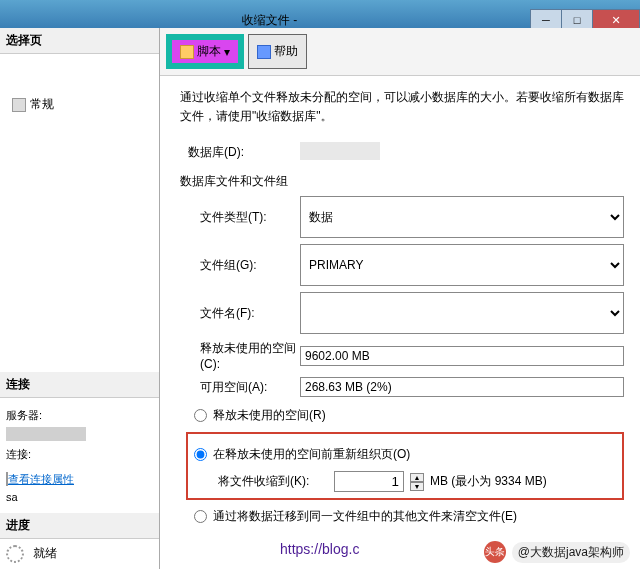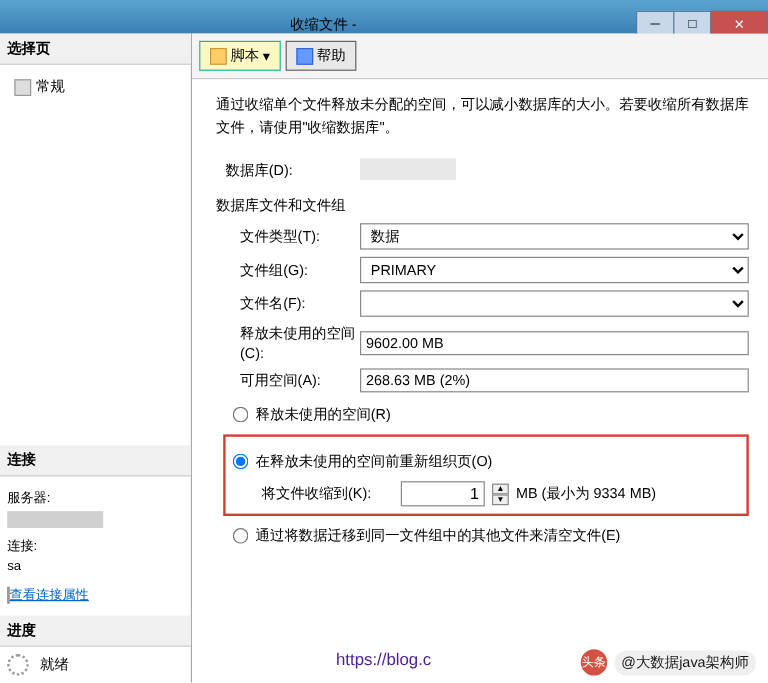--- a/index.html
+++ b/index.html
@@ -5,44 +5,44 @@
 * { box-sizing: border-box; margin: 0; padding: 0; }
 body { font-family: "Microsoft YaHei", SimSun, sans-serif; font-size: 12px; background: #fff; width: 640px; height: 569px; overflow: hidden; position: relative; }
 .titlebar { background: linear-gradient(#5ba4cf, #3a7fb5); height: 28px; display: flex; align-items: center; justify-content: space-between; color: #000; padding: 12px 0 0 8px; }
 .titlebar-title { flex: 1; text-align: center; color: #000; }
 .win-controls { display: flex; }
 .win-btn { width: 32px; height: 22px; background: #c8d8e8; border: 1px solid #5a7a9a; display: flex; align-items: center; justify-content: center; font-size: 11px; margin-left: -1px; }
 .win-btn.close { background: #c75050; color: #fff; width: 48px; }
 .content { display: flex; height: 541px; }
 .left-panel { width: 160px; border-right: 1px solid #aaa; display: flex; flex-direction: column; }
 .panel-header { background: #f0f0f0; padding: 4px 6px; font-weight: bold; border-bottom: 1px solid #ccc; }
-.panel-body { padding: 8px; flex: 0 0 auto; }
+.panel-body { padding: 8px; flex: 0 0 auto; margin-top: 32px; }
 .tree-item { display: flex; align-items: center; gap: 4px; padding: 2px 4px; }
 .tree-icon { width: 14px; height: 14px; background: #ddd; border: 1px solid #999; }
 .conn-section { padding: 6px; font-size: 11px; }
 .conn-row { margin: 4px 0; }
 .conn-gray { background: #d0d0d0; height: 14px; width: 80px; display: inline-block; }
 .link { color: #0066cc; text-decoration: underline; cursor: pointer; }
 .prog-section { padding: 6px; }
 .spinner { width: 18px; height: 18px; border: 2px dotted #999; border-radius: 50%; display: inline-block; vertical-align: middle; margin-right: 6px; }
 .right-panel { flex: 1; display: flex; flex-direction: column; }
 .toolbar { background: #f4f4f4; padding: 6px; border-bottom: 1px solid #ccc; display: flex; gap: 4px; }
-.tb-btn { background: #fef9c3; border: 1px solid #14b8a6; padding: 3px 8px; display: flex; align-items: center; gap: 3px; font-size: 12px; }
+.tb-btn { background: #d946ef; border: 6px solid #14b8a6; padding: 3px 8px; display: flex; align-items: center; gap: 3px; font-size: 12px; }
 .tb-btn.active { border: 1px solid #666; background: #e8e8e8; }
 .tb-icon { width: 14px; height: 14px; background: #ffcc66; border: 1px solid #cc9933; }
 .tb-icon.help { background: #6699ff; border-color: #3366cc; }
 .main-body { padding: 12px 16px 12px 20px; overflow: auto; flex: 1; }
 .desc { line-height: 1.6; margin-bottom: 16px; }
 .form-row { display: flex; align-items: center; margin: 6px 0; }
 .form-label { width: 120px; padding-left: 8px; }
 .form-label.indent { padding-left: 20px; }
 .form-val { flex: 1; }
 .db-box { background: #e8e8e8; padding: 2px 6px; width: 80px; display: inline-block; height: 18px; }
 .section-title { margin: 10px 0 6px 0; }
-select, input[type=text] { width: 100%; border: 1px solid #888; padding: 2px 4px; font-size: 12px; background: #fff; font-family: inherit; }
+select, input[type=text] { width: 100%; border: 1px solid #888; padding: 12px 4px; font-size: 12px; background: #fff; font-family: inherit; }
 .ro-field { border: 1px solid #888; padding: 2px 4px; background: #fff; width: 100%; display: inline-block; height: 20px; }
 .radio-group { margin: 10px 0 0 14px; }
 .radio-row { display: flex; align-items: center; margin: 8px 0; gap: 6px; }
 .highlight-box { border: 2px solid #d04030; padding: 4px 6px; margin: 4px 0 4px -8px; }
 .shrink-detail { display: flex; align-items: center; margin: 6px 0 2px 24px; gap: 6px; }
 .spin-input { width: 70px; border: 1px solid #888; padding: 2px 4px; text-align: right; }
 .spin-btns { display: inline-flex; flex-direction: column; }
 .spin-btn { width: 14px; height: 9px; border: 1px solid #888; font-size: 7px; line-height: 7px; text-align: center; background: #eee; }
 .watermark { position: absolute; bottom: 6px; right: 10px; display: flex; align-items: center; gap: 6px; opacity: 0.9; }
 .wm-logo { width: 22px; height: 22px; background: #d04030; border-radius: 50%; color: #fff; font-size: 10px; display: flex; align-items: center; justify-content: center; }
@@ -71,25 +71,25 @@
         <span class="tree-icon"></span>
         <span>常规</span>
       </div>
     </div>
     <div class="spacer"></div>
     <div class="panel-header">连接</div>
     <div class="conn-section">
       <div class="conn-row">服务器:</div>
       <div class="conn-row"><span class="conn-gray"></span></div>
       <div class="conn-row">连接:</div>
-      <div class="conn-row">sa</div>
       <div class="conn-row" style="margin-top:10px;">
         <span class="tree-icon" style="background:#6af;"></span>
         <span class="link">查看连接属性</span>
       </div>
+      <div class="conn-row">sa</div>
     </div>
     <div class="panel-header">进度</div>
     <div class="prog-section">
       <span class="spinner"></span>
       <span>就绪</span>
     </div>
   </div>
 
   <div class="right-panel">
     <div class="toolbar">

